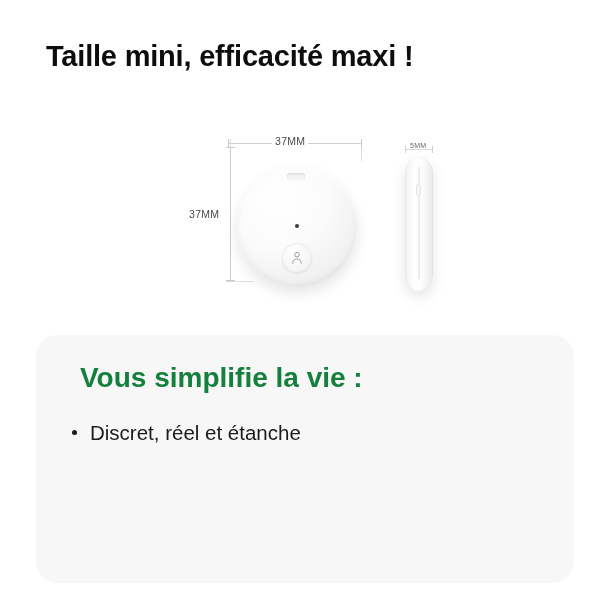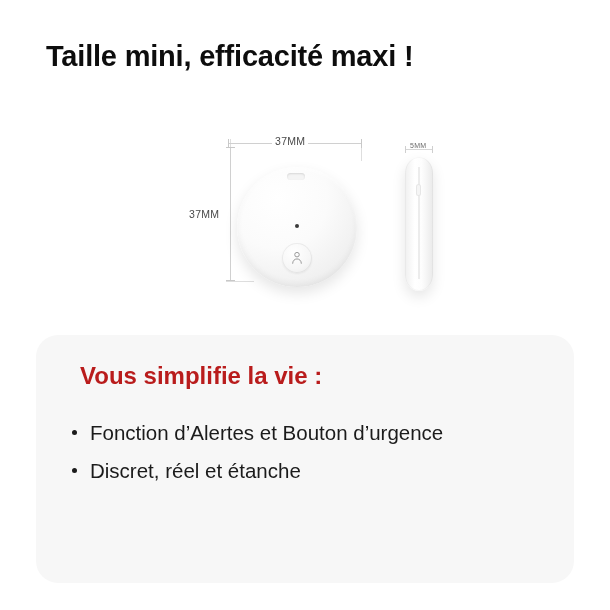--- a/index.html
+++ b/index.html
@@ -240,23 +240,23 @@
     top: 335px;
     width: 538px;
     height: 248px;
     background: #f7f7f7;
     border-radius: 22px;
   }
   .card-title {
     position: absolute;
     left: 44px;
     top: 27px;
-    font-size: 24px;
+    font-size: 28px;
     font-weight: bold;
-    color: #b91c1c;
+    color: #15803d;
   }
   .bullets {
     position: absolute;
     left: 22px;
     top: 82px;
     right: 18px;
     margin: 0;
     padding: 0;
     list-style: none;
   }
@@ -316,18 +316,17 @@
     <div class="tracker-side">
       <div class="side-seam"></div>
       <div class="side-notch"></div>
     </div>
   </div>
 
   <div class="card">
     <div class="card-title">Vous simplifie la vie :</div>
 
     <ul class="bullets">
-      <li>Fonction d’Alertes et Bouton d’urgence</li>
       <li>Discret, réel et étanche</li>
     </ul>
   </div>
 
 </div>
 
 </body></html>

